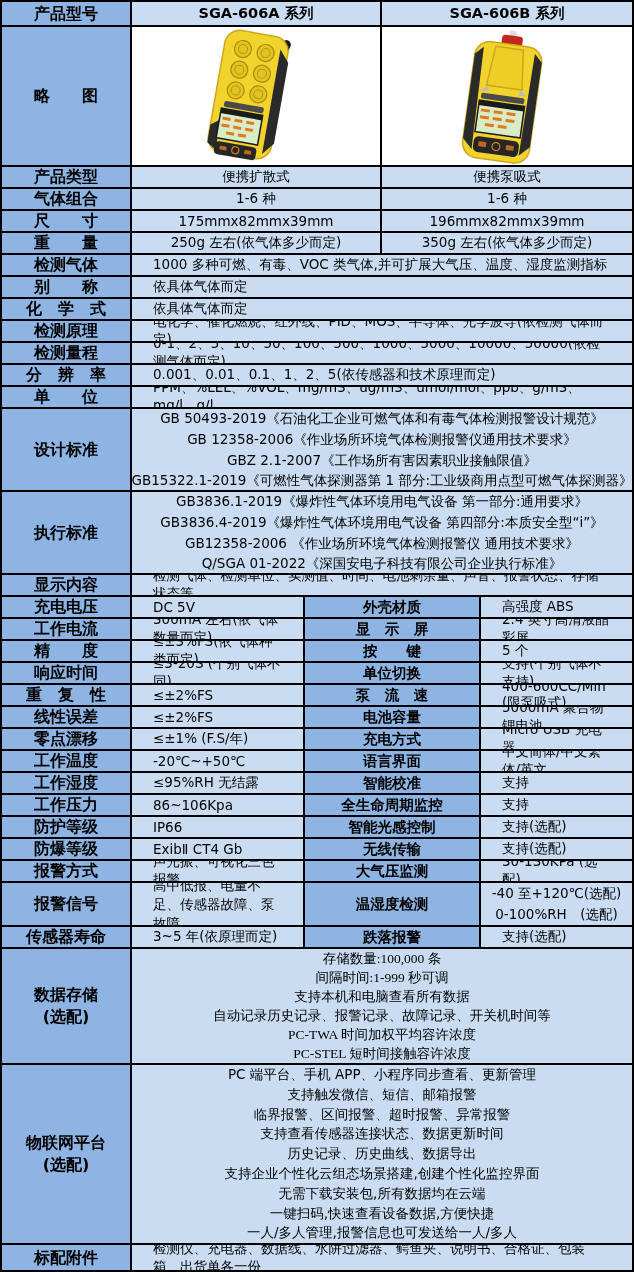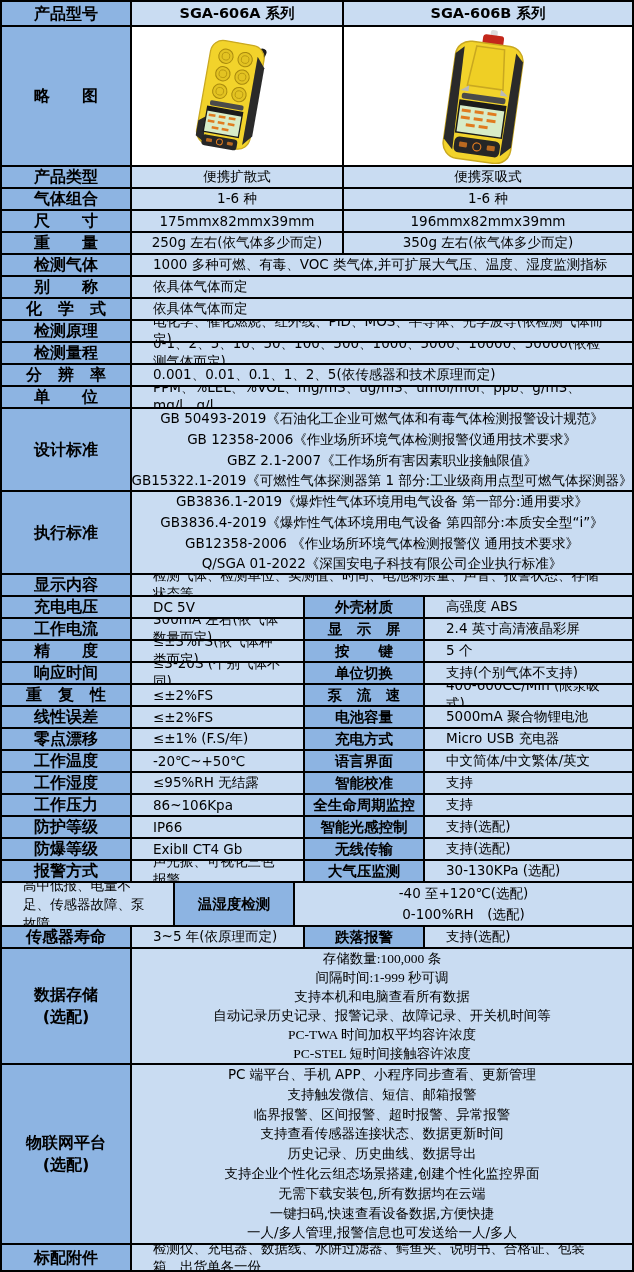--- a/index.html
+++ b/index.html
@@ -13,26 +13,26 @@
     overflow: hidden;
   }
   .row { display: flex; border-bottom: 2px solid #000; flex: 0 0 auto; }
   .row:last-child { border-bottom: none; }
   .cell { border-right: 2px solid #000; display: flex; align-items: center; overflow: hidden; }
   .cell:last-child { border-right: none; }
   .lab { width: 130px; background: #8DB4E2; justify-content: center;
          font-weight: bold; font-size: 16px; color:#000; text-align:center; flex-direction: column; line-height: 22px;}
   .val { background: #C9DCF2; font-size: 13.5px; color:#000; padding: 0 21px; }
   .ctr { justify-content: center; padding: 0 4px; text-align: center; }
-  .wA  { width: 212px; }
+  .wA  { width: 250px; }
   .wB  { flex: 1; }
   .imgcell { background: #fff; justify-content: center; padding: 0; }
   .bold { font-weight: bold; font-size: 14.5px; }
   .wv1 { width: 173px; }
-  .wl2 { width: 120px; background: #8DB4E2; justify-content: center;
+  .wl2 { width: 176px; background: #8DB4E2; justify-content: center;
          font-weight: bold; font-size: 14.5px; text-align: center; flex-direction: column; line-height:20px; padding: 0 2px;}
   .wv2 { flex: 1; }
   .multi { flex-direction: column; align-items: center; justify-content: center; padding: 0 8px; }
   .multi .line { line-height: 20.7px; white-space: nowrap; }
   .sto .line { line-height: 19px; font-family: Liberation Serif, serif; }
   .iot .line { line-height: 19.8px; }
   .h-hdr { height: 25px; }
   .h-img { height: 140px; }
   .h-r   { height: 22px; }
   .h-std { height: 83px; }
@@ -280,20 +280,21 @@
     <div class="cell val wv2">支持(选配)</div>
   </div>
   <div class="row h-r">
     <div class="cell lab">报警方式</div>
     <div class="cell val wv1">声光振、可视化三色报警</div>
     <div class="cell wl2">大气压监测</div>
     <div class="cell val wv2">30-130KPa (选配)</div>
   </div>
 
   <div class="row h-alm">
+    <div class="cell lab">报警信号</div>
     <div class="cell val wv1 wrapval">高中低报、电量不足、传感器故障、泵故障</div>
     <div class="cell wl2">温湿度检测</div>
     <div class="cell val wv2 multi">
       <div class="line">-40 至+120℃(选配)</div>
       <div class="line">0-100%RH　(选配)</div>
     </div>
   </div>
 
   <div class="row h-r">
     <div class="cell lab">传感器寿命</div>

